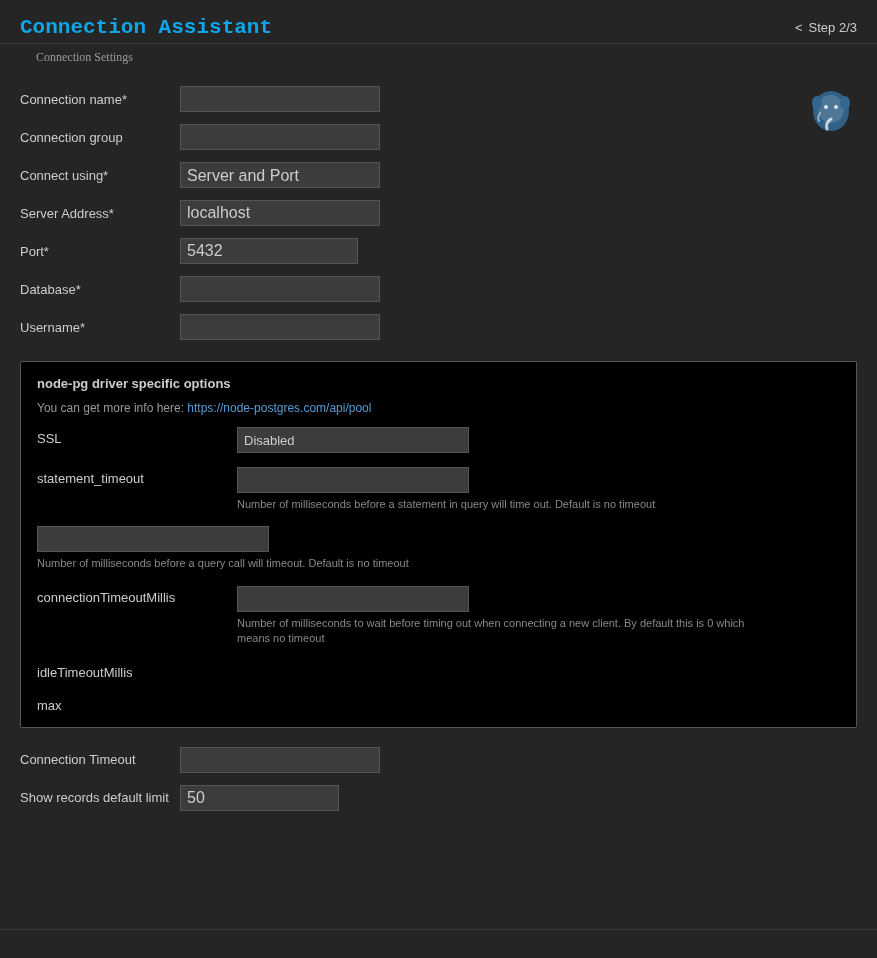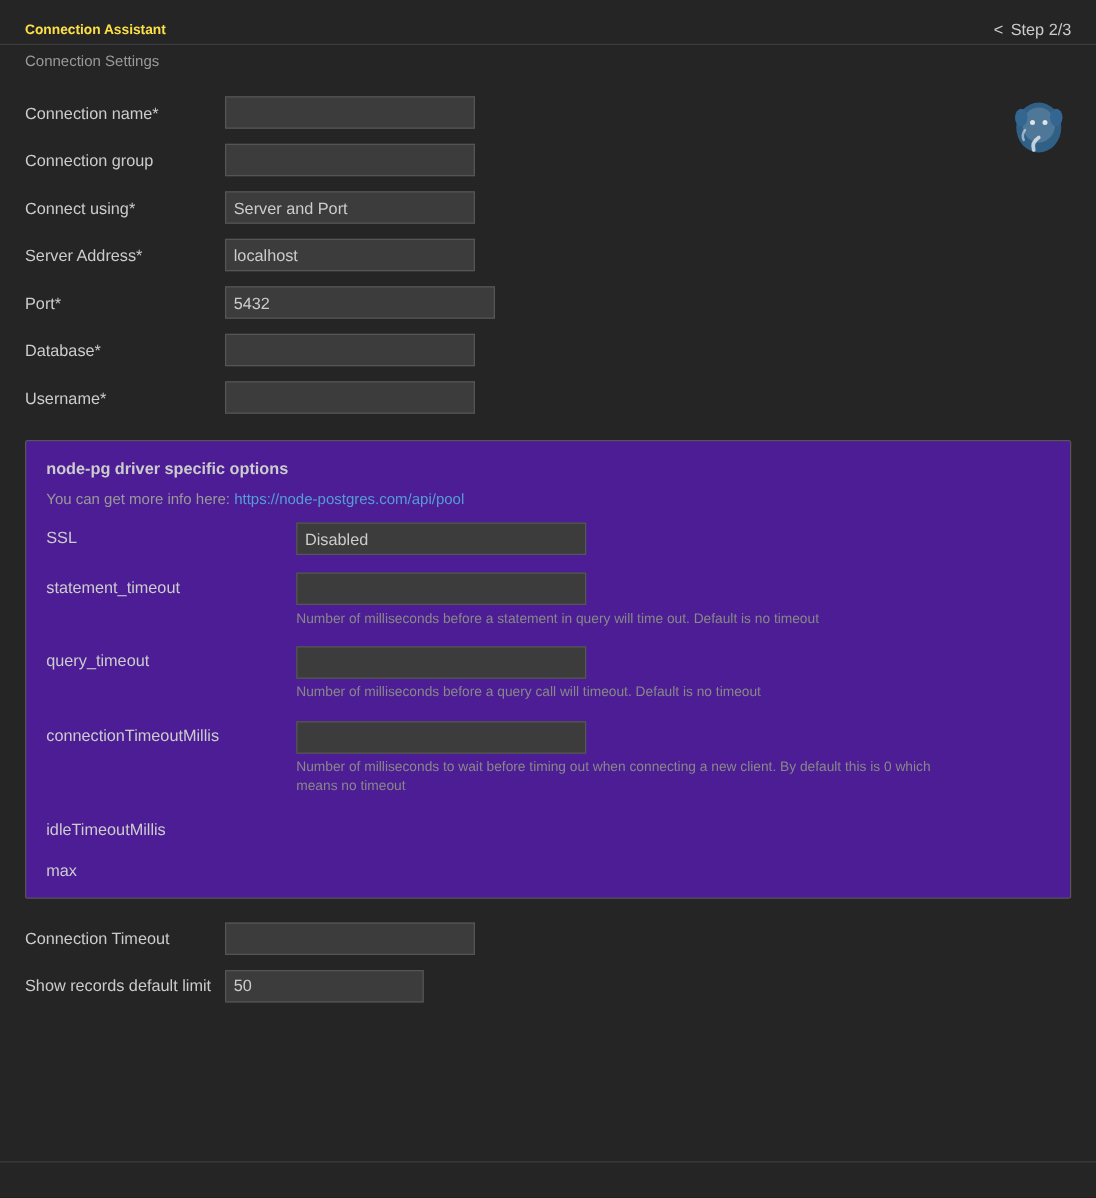--- a/index.html
+++ b/index.html
@@ -20,39 +20,41 @@
       flex-direction: column;
     }
     .header {
       display: flex;
       justify-content: space-between;
       align-items: center;
       padding: 16px 20px 4px 20px;
       border-bottom: 1px solid #3c3c3c;
     }
     .header-title {
-      font-size: 11px;
+      font-size: 21px;
       font-weight: 600;
-      color: #fde047;
+      color: #0ea5e9;
+      font-family: Liberation Mono, monospace;
     }
     .step-indicator {
       font-size: 13px;
       color: #cccccc;
       display: flex;
       align-items: center;
       gap: 6px;
     }
     .step-arrow {
       color: #cccccc;
       font-size: 13px;
     }
     .sub-header {
-      padding: 6px 20px 10px 20px;
+      padding: 6px 20px 10px 36px;
       font-size: 12px;
       color: #999999;
+      font-family: Liberation Serif, serif;
     }
     .content {
       padding: 10px 20px;
       flex: 1;
     }
     .form-row {
       display: flex;
       align-items: center;
       margin-bottom: 10px;
       min-height: 28px;
@@ -61,32 +63,32 @@
       width: 160px;
       min-width: 160px;
       font-size: 13px;
       color: #cccccc;
       padding-right: 10px;
     }
     .form-input {
       background: #3c3c3c;
       border: 1px solid #555555;
       color: #cccccc;
-      font-size: 13px;
+      font-size: 16px;
       padding: 3px 6px;
       height: 26px;
       width: 200px;
       outline: none;
     }
     .section-box {
       border: 1px solid #555555;
       border-radius: 2px;
       padding: 14px 16px;
       margin: 10px 0;
-      background: #4c1d95;
+      background: #000000;
     }
     .section-title {
       font-size: 13px;
       font-weight: 600;
       color: #cccccc;
       margin-bottom: 10px;
     }
     .section-info {
       font-size: 12px;
       color: #999999;
@@ -209,21 +211,21 @@
         </select>
       </div>
 
       <div class="form-row">
         <span class="form-label">Server Address*</span>
         <input type="text" class="form-input" value="localhost" style="width: 200px;">
       </div>
 
       <div class="form-row">
         <span class="form-label">Port*</span>
-        <input type="text" class="form-input" value="5432" style="width: 216px;">
+        <input type="text" class="form-input" value="5432" style="width: 178px;">
       </div>
 
       <div class="form-row">
         <span class="form-label">Database*</span>
         <input type="text" class="form-input" style="width: 200px;">
       </div>
 
       <div class="form-row">
         <span class="form-label">Username*</span>
         <input type="text" class="form-input" style="width: 200px;">
@@ -251,21 +253,20 @@
 
       <div class="section-form-row">
         <span class="section-label">statement_timeout</span>
         <div class="section-input-area">
           <input type="text" class="section-input" style="">
           <span class="section-input-hint">Number of milliseconds before a statement in query will time out. Default is no timeout</span>
         </div>
       </div>
 
       <div class="section-form-row">
-        <span class="section-label">query_timeout</span>
         <div class="section-input-area">
           <input type="text" class="section-input" style="">
           <span class="section-input-hint">Number of milliseconds before a query call will timeout. Default is no timeout</span>
         </div>
       </div>
 
       <div class="section-form-row">
         <span class="section-label">connectionTimeoutMillis</span>
         <div class="section-input-area">
           <input type="text" class="section-input" style="">

